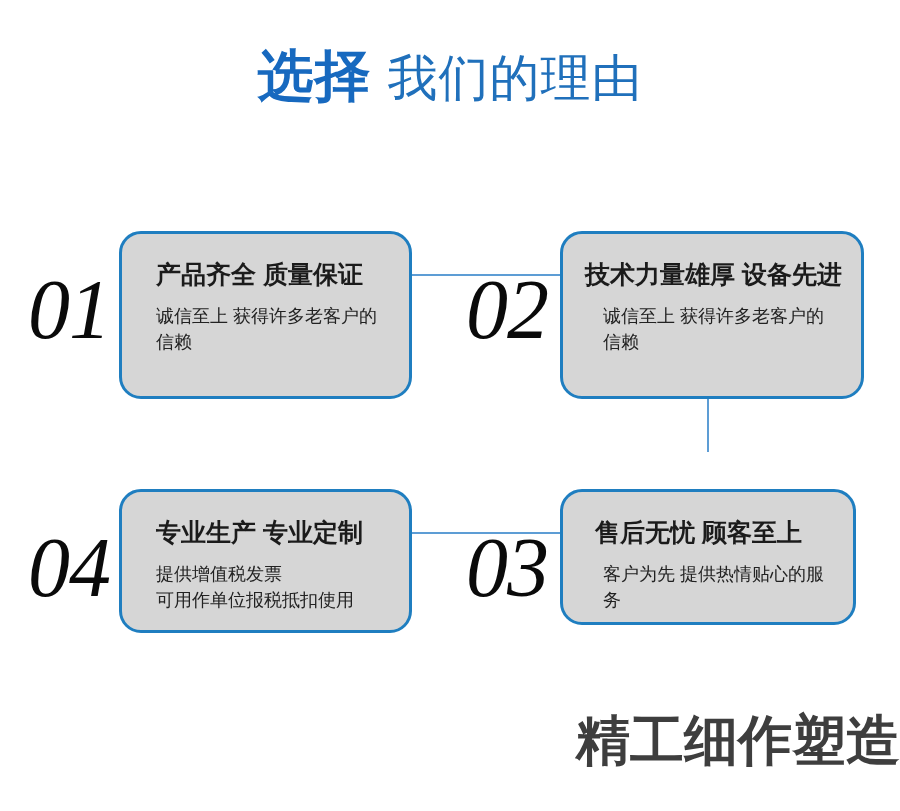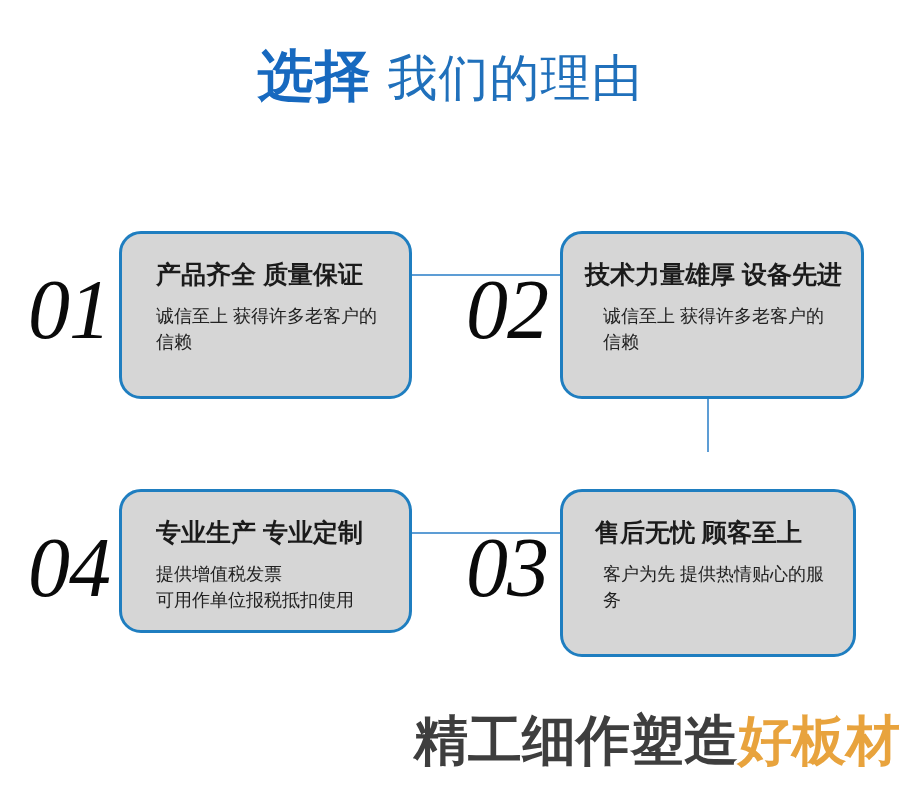--- a/index.html
+++ b/index.html
@@ -78,21 +78,21 @@
     border-radius: 22px;
     padding: 26px 22px 18px 22px;
     display: flex;
     flex-direction: column;
     justify-content: flex-start;
     margin-top: 39px;
   }
   .card-1 { left: 119px; top: 192px; width: 293px; height: 168px; }
   .card-2 { left: 560px; top: 192px; width: 304px; height: 168px; }
   .card-4 { left: 119px; top: 450px; width: 293px; height: 144px; }
-  .card-3 { left: 560px; top: 450px; width: 296px; height: 168px; }
+  .card-3 { left: 560px; top: 450px; width: 296px; height: 136px; }
 
   .card-title {
     font-size: 25px;
     font-weight: 700;
     color: #1b1b1b;
     line-height: 1.15;
     margin: 0 0 14px 0;
     white-space: nowrap;
     letter-spacing: 0px;
   }
@@ -191,14 +191,13 @@
 可用作单位报税抵扣使用</div>
 </div>
 
 <div class="card card-3">
   <div class="card-title">售后无忧 顾客至上</div>
   <div class="card-body">客户为先 提供热情贴心的服务</div>
 </div>
 
 <div class="footer">
   <span class="footer-dark">精工细作塑造</span>
-  <span class="footer-accent">好板材</span>
 </div>
 
 </body></html>

